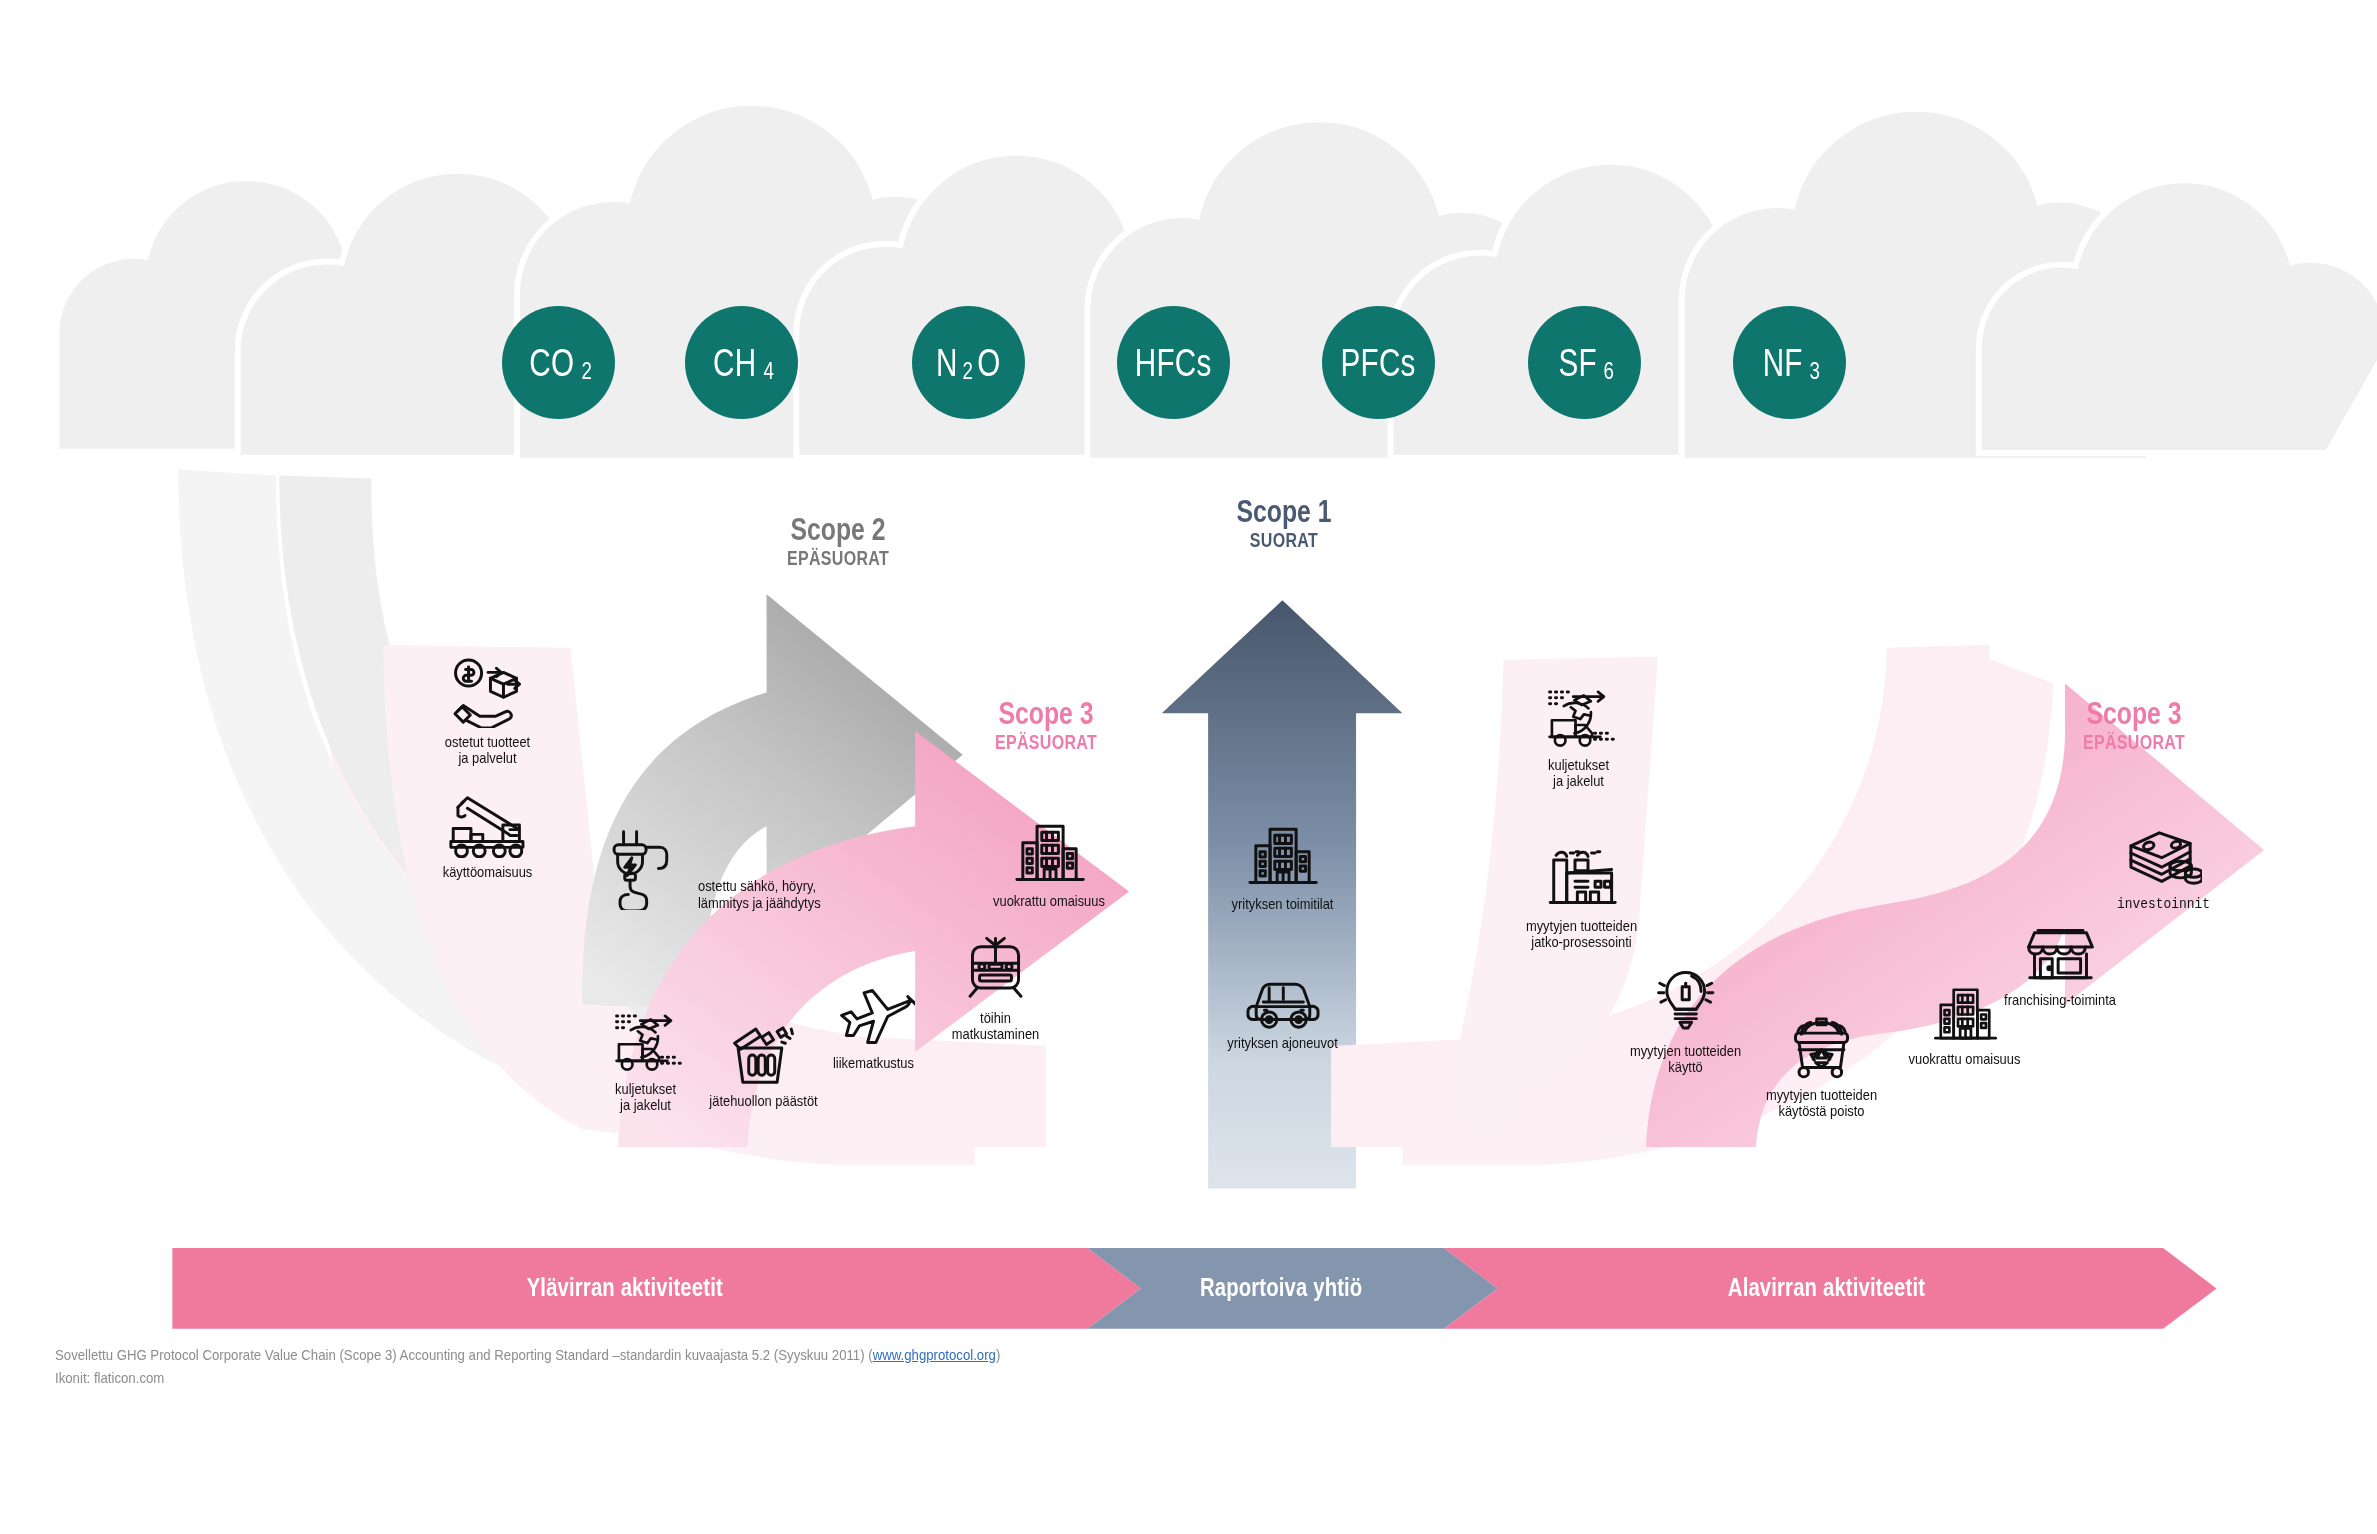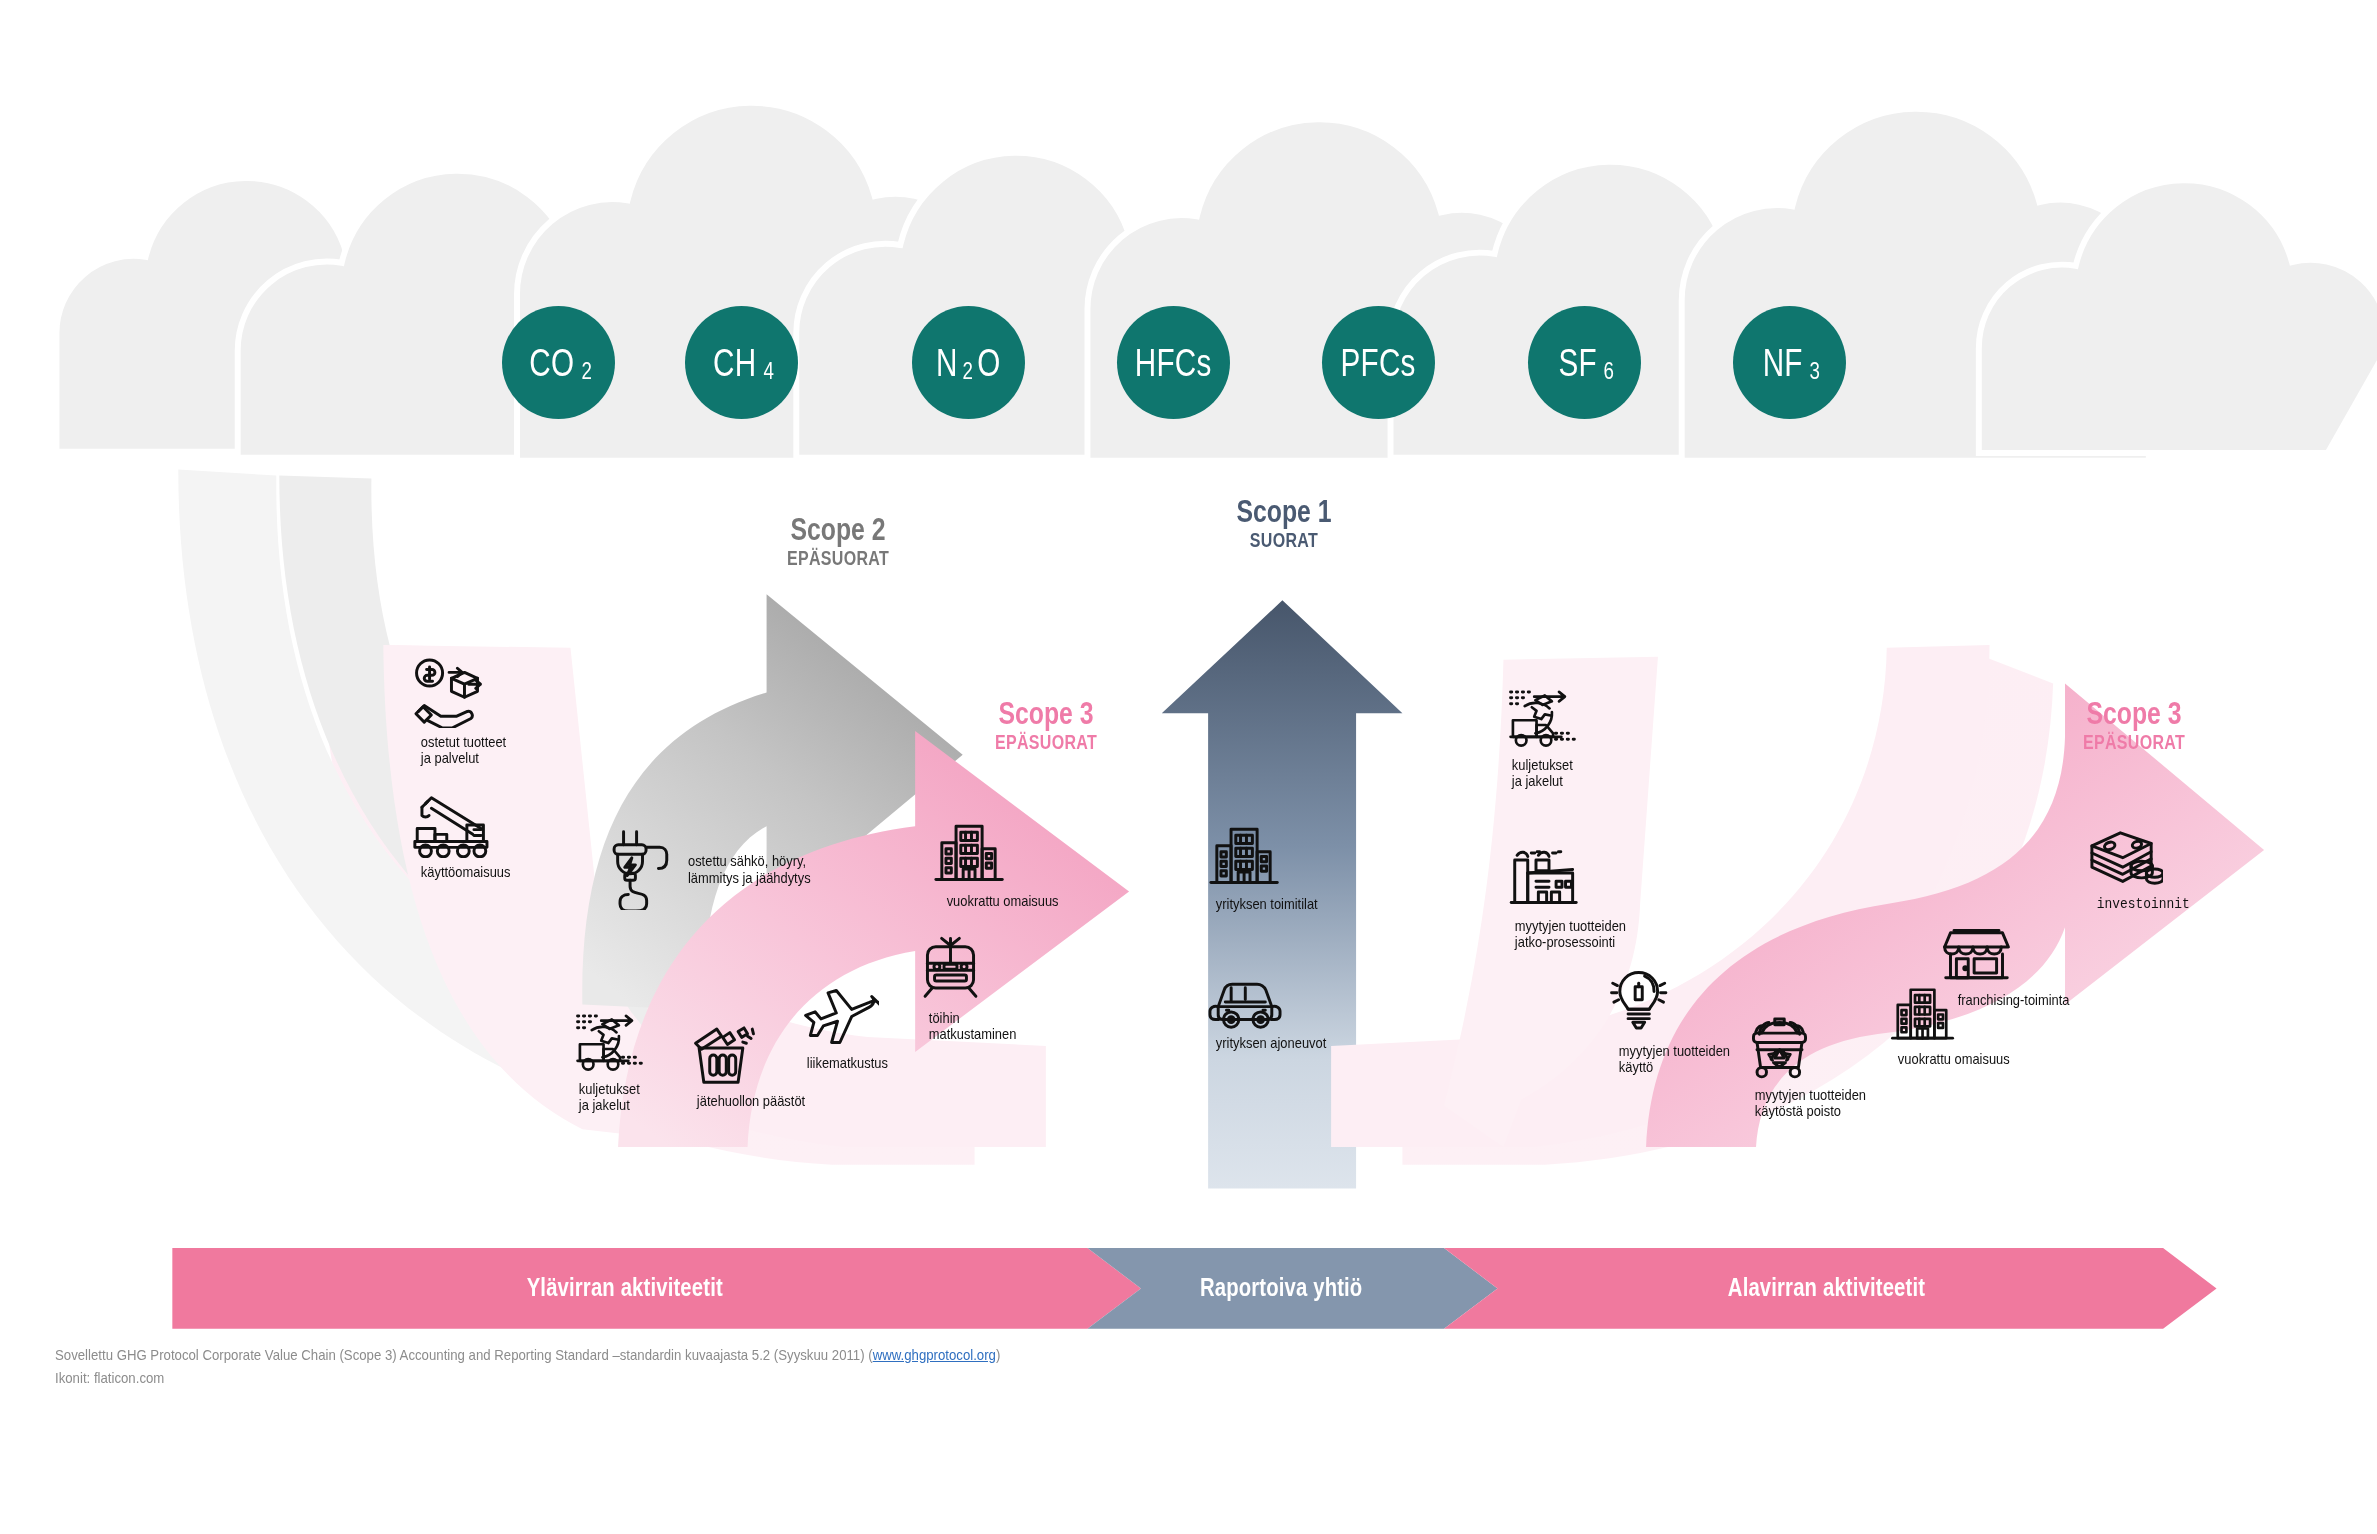--- a/index.html
+++ b/index.html
@@ -23,28 +23,28 @@
 
   
   .scope-head{position:absolute;text-align:center;line-height:1.02;}
   .scope-head .s-title{font-size:31px;font-weight:700;transform:scaleX(.8);display:block;}
   .scope-head .s-sub{font-size:20px;font-weight:700;letter-spacing:0.4px;transform:scaleX(.8);display:block;margin-top:2.4px;}
   .sc-gray .s-title,.sc-gray .s-sub{color:#787878;}
   .sc-blue .s-title,.sc-blue .s-sub{color:#4a5a72;}
   .sc-pink .s-title,.sc-pink .s-sub{color:#ef7ba8;}
 
   
-  .item{position:absolute;width:155px;}
+  .item{position:absolute;text-align:center;width:155px;}
   .item .ic{display:block;margin:0 auto;}
   .item .lbl{
     display:block;margin-top:3.6px;font-size:15px;line-height:1.12;
     color:#111;transform:scaleX(.86);white-space:pre-line;font-weight:400;
   }
   .item.wide{width:238px;}
-  .item.row{display:flex;align-items:center;gap:10px;width:auto;text-align:left;}
+  .item.row{display:flex;align-items:flex-end;gap:20px;width:auto;text-align:left;}
   .item.row .lbl{margin-top:0;text-align:left;transform-origin:left center;}
 
   
   .band-lbl{
     position:absolute;color:#ffffff;font-size:26px;font-weight:700;
     transform:scaleX(.78);white-space:nowrap;letter-spacing:0.2px;
   }
 
   
   .footnote{

